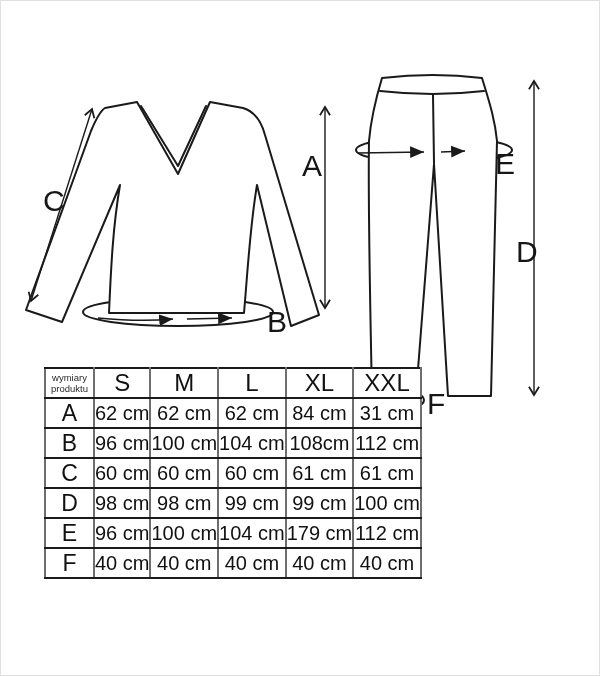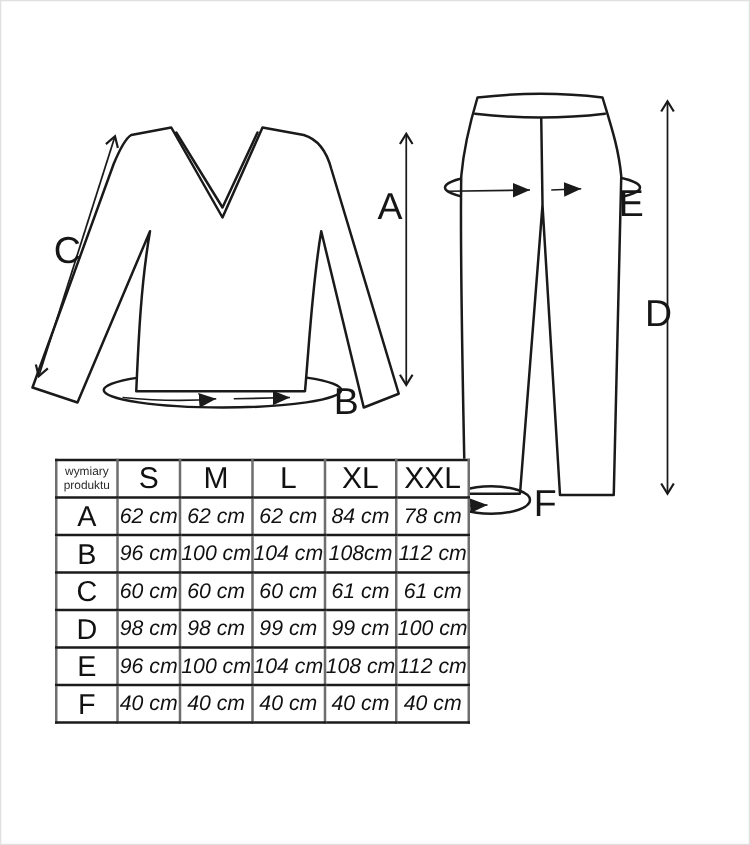--- a/index.html
+++ b/index.html
@@ -41,21 +41,21 @@
     font-weight:normal;
     background:#ffffff;
   }
   .corner-cell{
     font-size:9.5px;
     line-height:1.2;
     color:#2a2a2a;
   }
   .col-head{font-size:24px;color:#111;}
   .row-head{font-size:23px;color:#111;}
-  .val-cell{font-size:17px;font-style:italic;color:#111;white-space:nowrap;}
+  .val-cell{font-size:20px;color:#111;white-space:nowrap;}
   .hdr-row{height:29px;}
   .data-row{height:30px;}
 </style>
 </head>
 <body>
 
 <div id="canvas">
 
   <svg id="diagram-svg" width="600" height="430" viewBox="0 0 600 430" xmlns="http://www.w3.org/2000/svg">
     <defs>
@@ -145,21 +145,21 @@
       <th class="col-head">L</th>
       <th class="col-head">XL</th>
       <th class="col-head">XXL</th>
     </tr>
     <tr class="data-row">
       <th class="row-head">A</th>
       <td class="val-cell">62 cm</td>
       <td class="val-cell">62 cm</td>
       <td class="val-cell">62 cm</td>
       <td class="val-cell">84 cm</td>
-      <td class="val-cell">78 cm</td>
+      <td class="val-cell">31 cm</td>
     </tr>
     <tr class="data-row">
       <th class="row-head">B</th>
       <td class="val-cell">96 cm</td>
       <td class="val-cell">100 cm</td>
       <td class="val-cell">104 cm</td>
       <td class="val-cell">108cm</td>
       <td class="val-cell">112 cm</td>
     </tr>
     <tr class="data-row">
@@ -176,21 +176,21 @@
       <td class="val-cell">98 cm</td>
       <td class="val-cell">99 cm</td>
       <td class="val-cell">99 cm</td>
       <td class="val-cell">100 cm</td>
     </tr>
     <tr class="data-row">
       <th class="row-head">E</th>
       <td class="val-cell">96 cm</td>
       <td class="val-cell">100 cm</td>
       <td class="val-cell">104 cm</td>
-      <td class="val-cell">108 cm</td>
+      <td class="val-cell">179 cm</td>
       <td class="val-cell">112 cm</td>
     </tr>
     <tr class="data-row">
       <th class="row-head">F</th>
       <td class="val-cell">40 cm</td>
       <td class="val-cell">40 cm</td>
       <td class="val-cell">40 cm</td>
       <td class="val-cell">40 cm</td>
       <td class="val-cell">40 cm</td>
     </tr>

